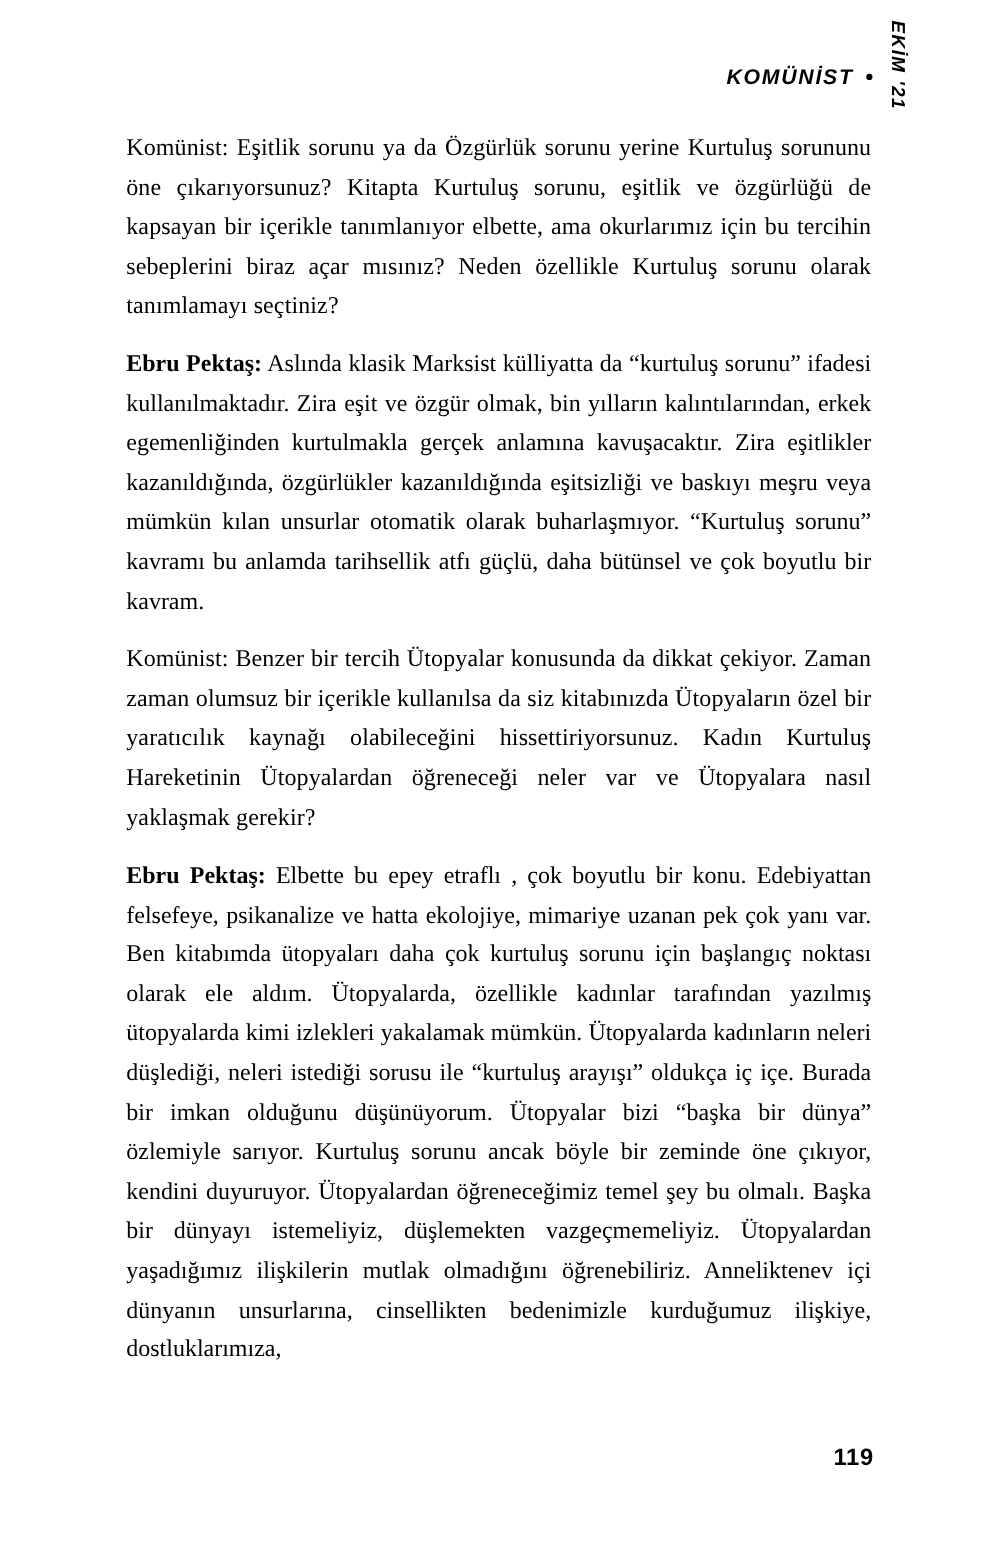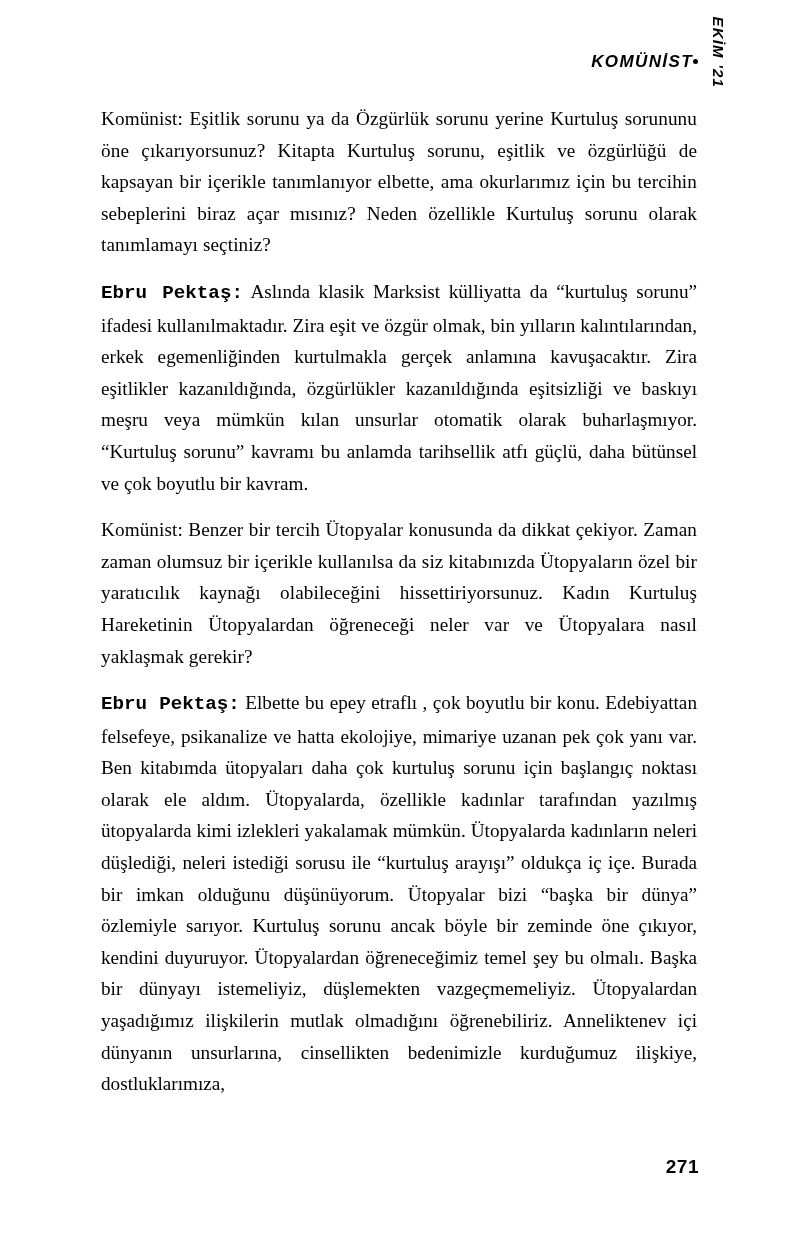--- a/index.html
+++ b/index.html
@@ -24,20 +24,21 @@
     height: 1241px;
   }
 
   
   .running-head {
     position: absolute;
     right: 100px;
     top: 52px;
     display: flex;
     align-items: center;
+    gap: 10px;
   }
   .running-head .rh-title {
     font-family: "Liberation Sans", sans-serif;
     font-weight: bold;
     font-style: italic;
     font-size: 17px;
     letter-spacing: 1.4px;
     color: #000;
   }
   .running-head .rh-dot {
@@ -84,21 +85,20 @@
     font-weight: normal;
     letter-spacing: 0.1px;
     margin-bottom: 15px;
   }
   p.a {
     font-weight: normal;
     margin-bottom: 15px;
   }
   p.a .speaker {
     font-weight: bold;
-    font-family: Liberation Mono, monospace;
   }
   p.last {
     margin-bottom: 0;
   }
 
   
   .folio {
     position: absolute;
     right: 99px;
     bottom: 63px;
@@ -123,15 +123,15 @@
   <div class="content">
     <p class="para q">Komünist: Eşitlik sorunu ya da Özgürlük sorunu yerine Kurtuluş sorununu öne çıkarıyorsunuz? Kitapta Kurtuluş sorunu, eşitlik ve özgürlüğü de kapsayan bir içerikle tanımlanıyor elbette, ama okurlarımız için bu tercihin sebeplerini biraz açar mısınız? Neden özellikle Kurtuluş sorunu olarak tanımlamayı seçtiniz?</p>
 
     <p class="para a"><span class="speaker">Ebru Pektaş:</span><span> Aslında klasik Marksist külliyatta da “kurtuluş sorunu” ifadesi kullanılmaktadır. Zira eşit ve özgür olmak, bin yılların kalıntılarından, erkek egemenliğinden kurtulmakla gerçek anlamına kavuşacaktır. Zira eşitlikler kazanıldığında, özgürlükler kazanıldığında eşitsizliği ve baskıyı meşru veya mümkün kılan unsurlar otomatik olarak buharlaşmıyor. “Kurtuluş sorunu” kavramı bu anlamda tarihsellik atfı güçlü, daha bütünsel ve çok boyutlu bir kavram.</span></p>
 
     <p class="para q">Komünist: Benzer bir tercih Ütopyalar konusunda da dikkat çekiyor. Zaman zaman olumsuz bir içerikle kullanılsa da siz kitabınızda Ütopyaların özel bir yaratıcılık kaynağı olabileceğini hissettiriyorsunuz. Kadın Kurtuluş Hareketinin Ütopyalardan öğreneceği neler var ve Ütopyalara nasıl yaklaşmak gerekir?</p>
 
     <p class="para a last"><span class="speaker">Ebru Pektaş:</span><span> Elbette bu epey etraflı , çok boyutlu bir konu. Edebiyattan felsefeye, psikanalize ve hatta ekolojiye, mimariye uzanan pek çok yanı var. Ben kitabımda ütopyaları daha çok kurtuluş sorunu için başlangıç noktası olarak ele aldım. Ütopyalarda, özellikle kadınlar tarafından yazılmış ütopyalarda kimi izlekleri yakalamak mümkün. Ütopyalarda kadınların neleri düşlediği, neleri istediği sorusu ile “kurtuluş arayışı” oldukça iç içe. Burada bir imkan olduğunu düşünüyorum. Ütopyalar bizi “başka bir dünya” özlemiyle sarıyor. Kurtuluş sorunu ancak böyle bir zeminde öne çıkıyor, kendini duyuruyor. Ütopyalardan öğreneceğimiz temel şey bu olmalı. Başka bir dünyayı istemeliyiz, düşlemekten vazgeçmemeliyiz. Ütopyalardan yaşadığımız ilişkilerin mutlak olmadığını öğrenebiliriz. Anneliktenev içi dünyanın unsurlarına, cinsellikten bedenimizle kurduğumuz ilişkiye, dostluklarımıza,</span></p>
   </div>
 
-  <div class="folio">271</div>
+  <div class="folio">119</div>
 
 </div>
 
 </body></html>

